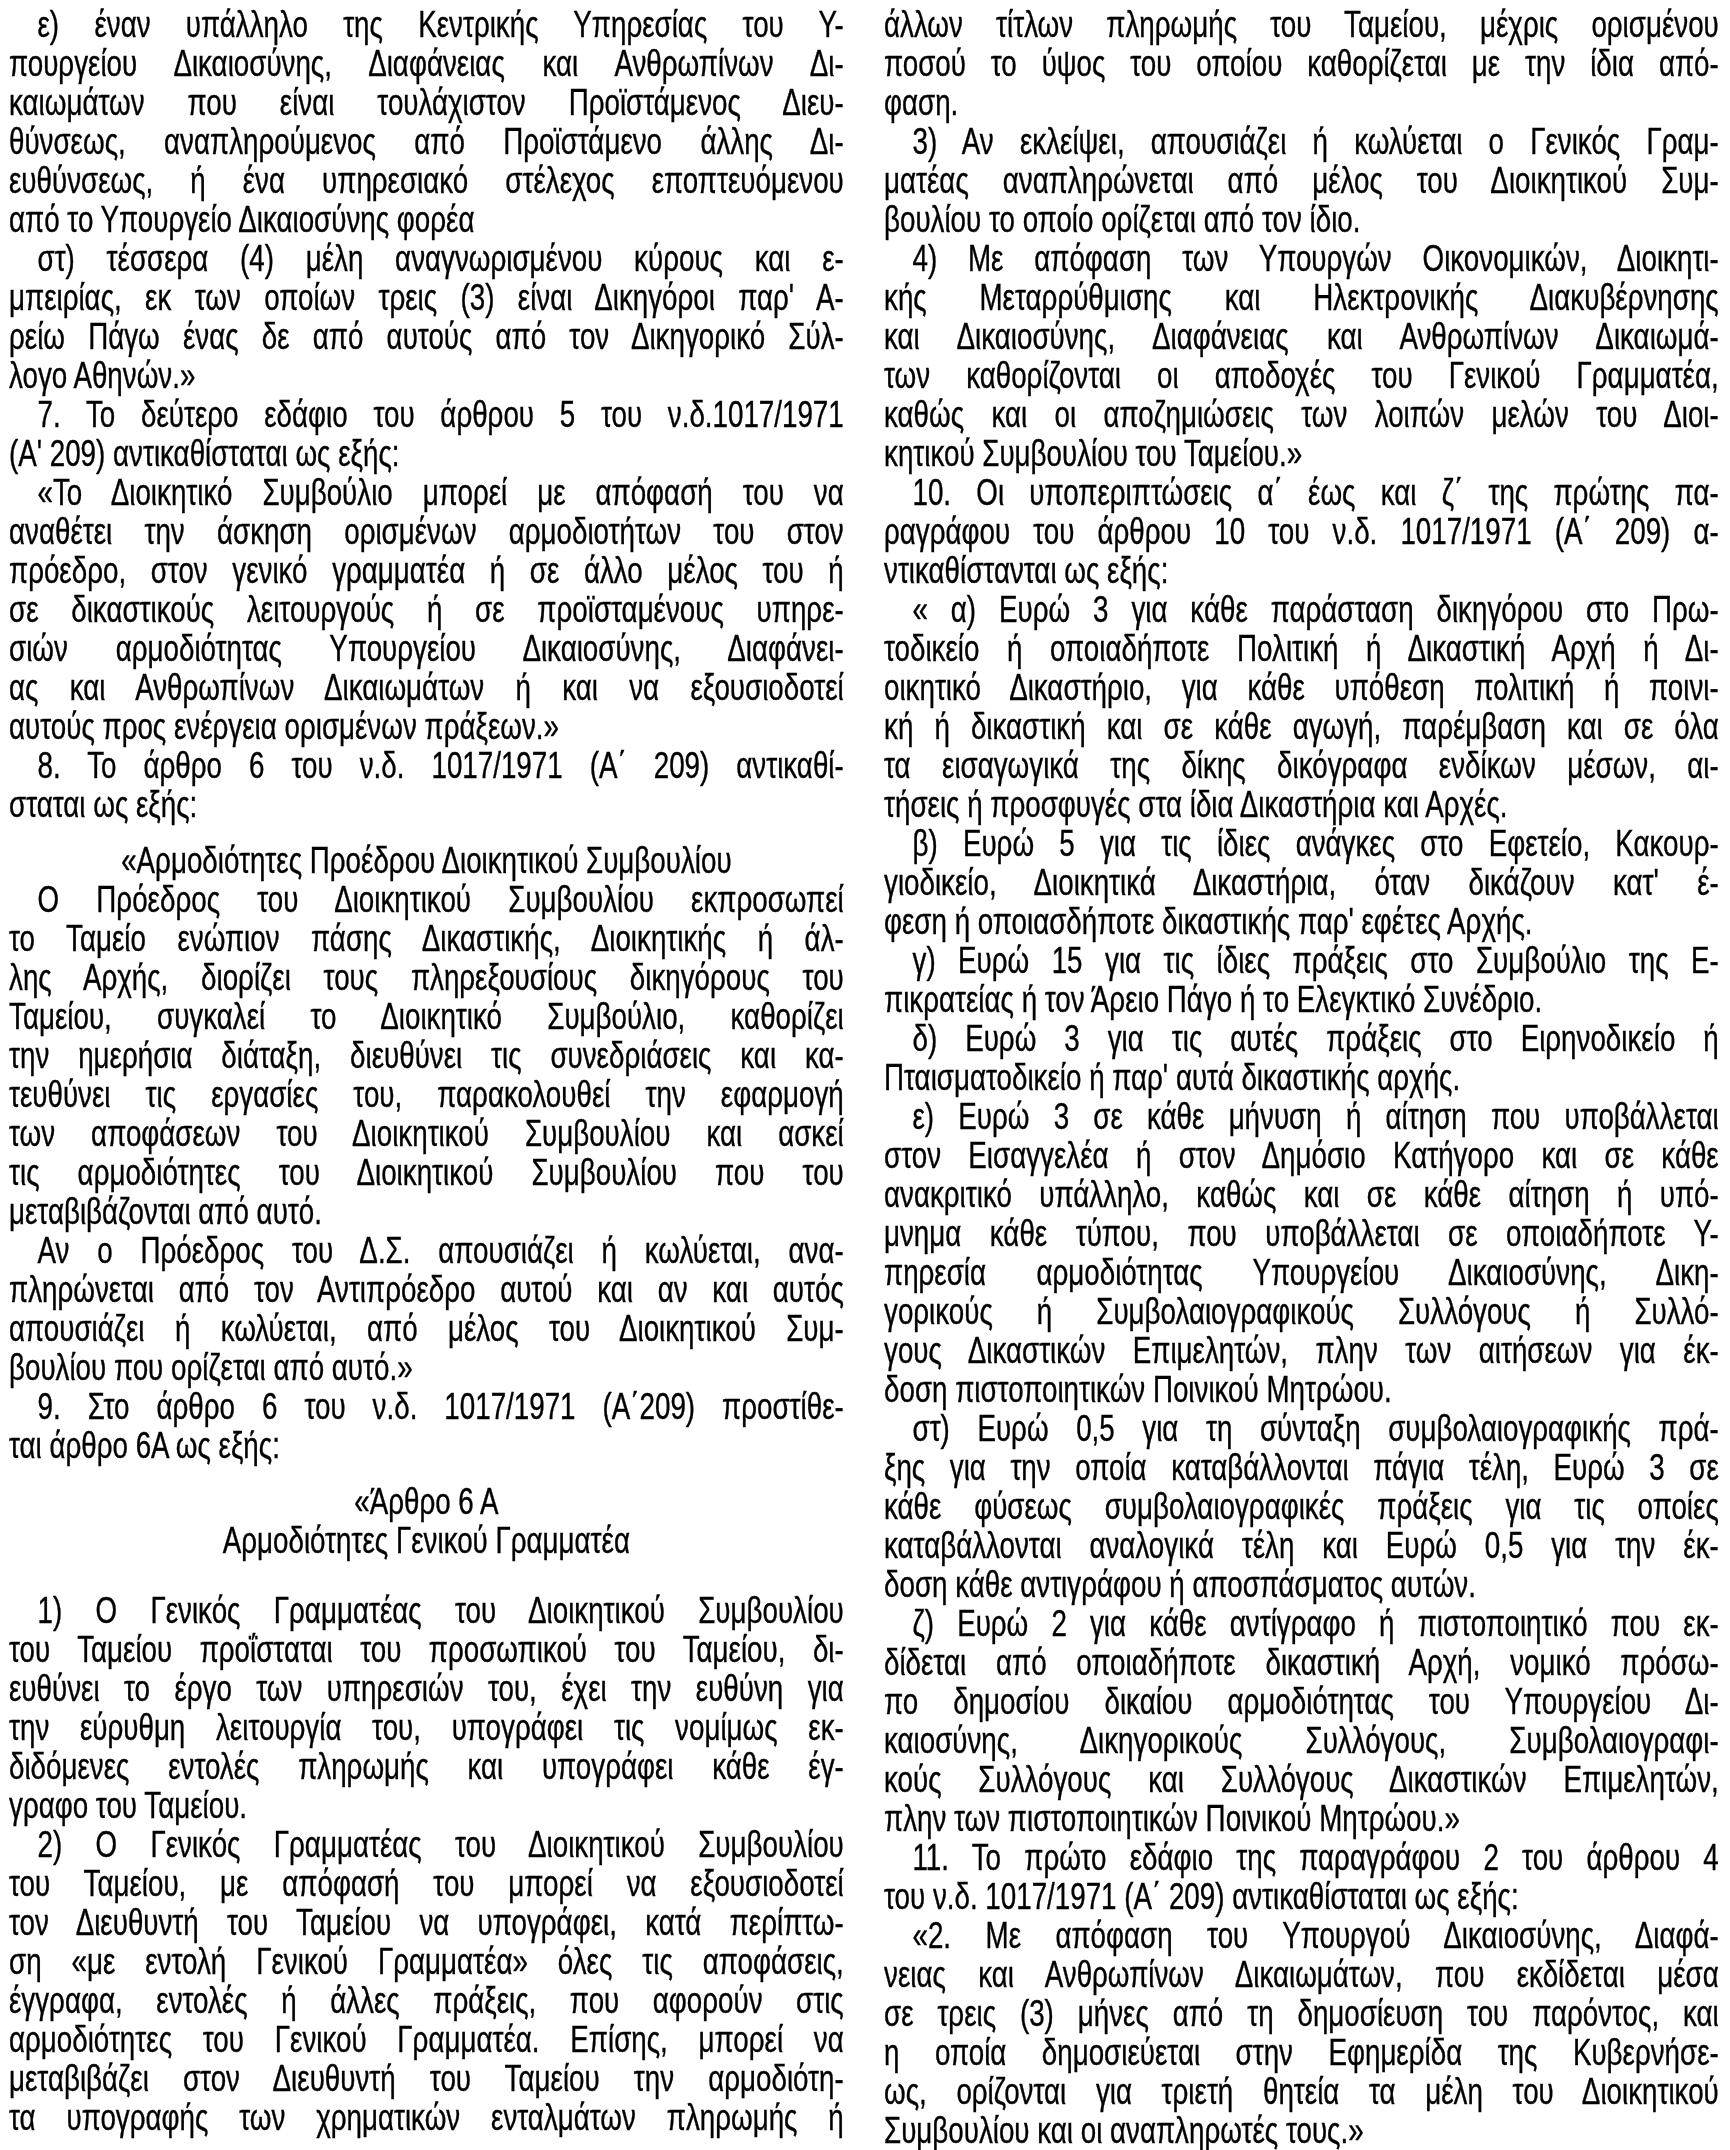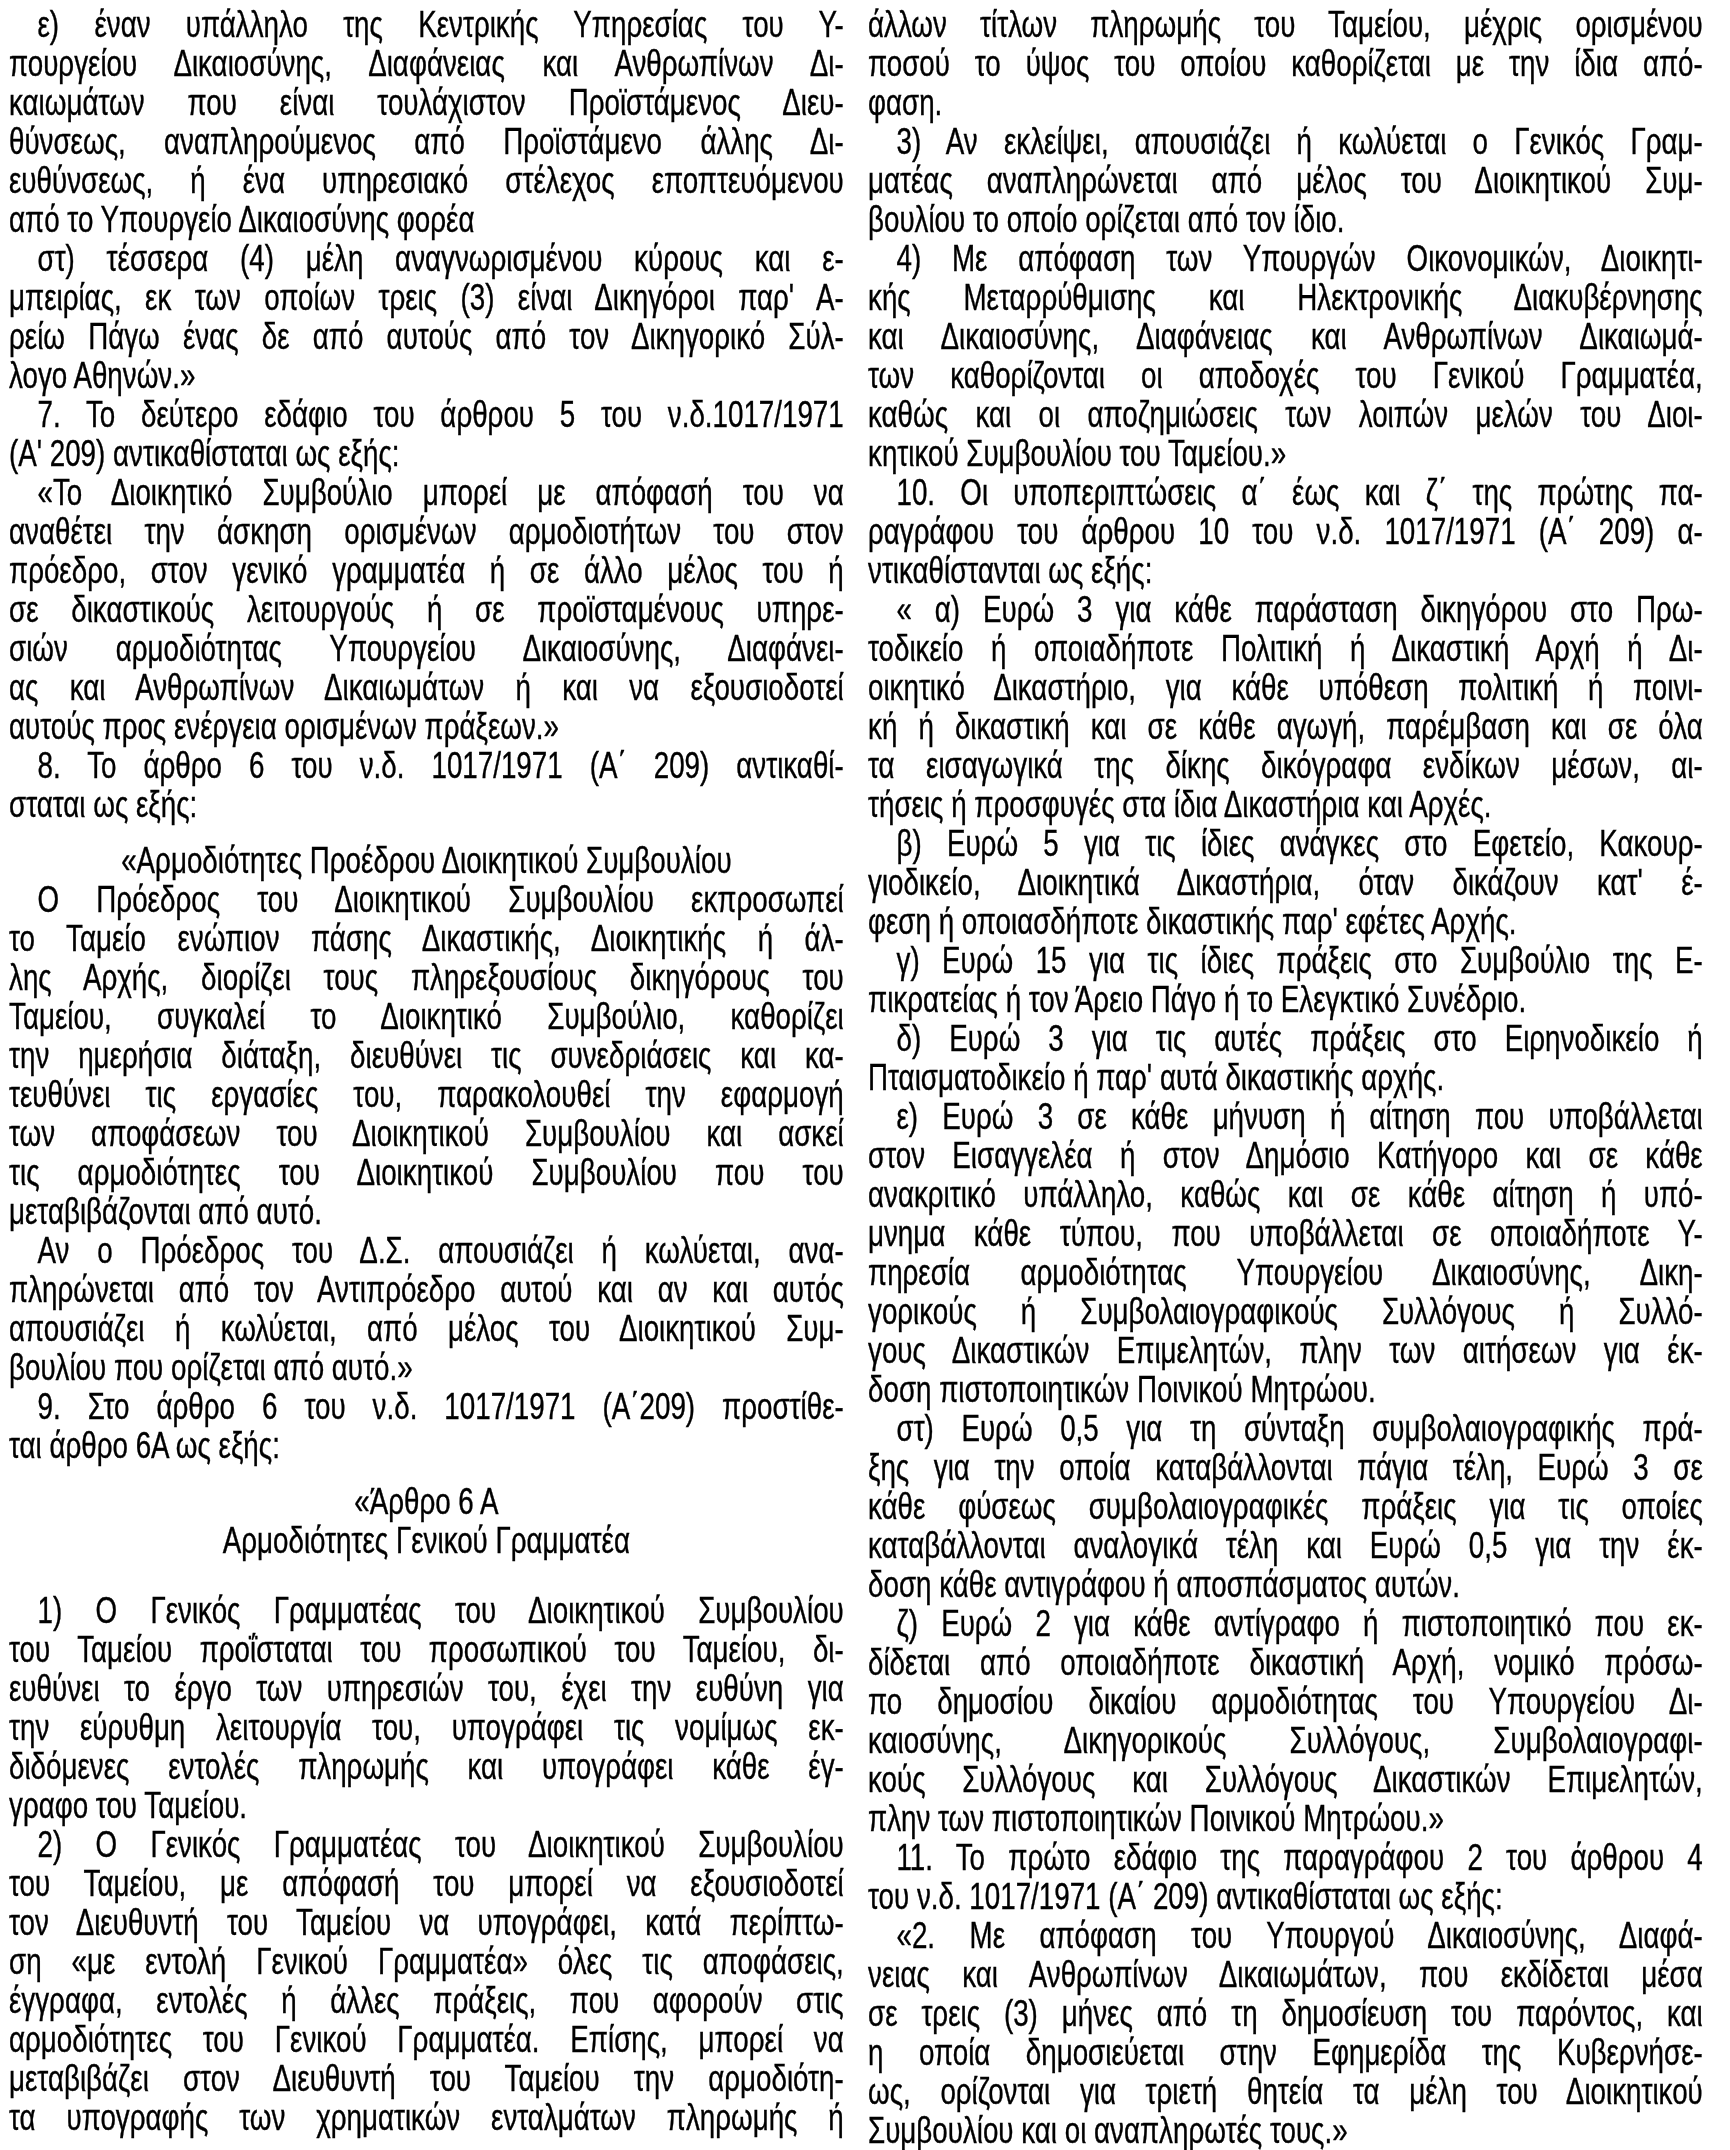--- a/index.html
+++ b/index.html
@@ -10,21 +10,21 @@
   }
   body {
     width: 1730px;
     height: 2151px;
     overflow: hidden;
     font-family: "Liberation Sans", sans-serif;
   }
   .page {
     display: flex;
     padding: 5.1px 0 0 8.5px;
-    gap: 24px;
+    gap: 40px;
   }
   .col {
     width: 835px;
     flex: 0 0 835px;
   }
   .line {
     width: 1113px;
     transform: scaleX(0.75);
     transform-origin: 0 0;
     font-size: 37px;

